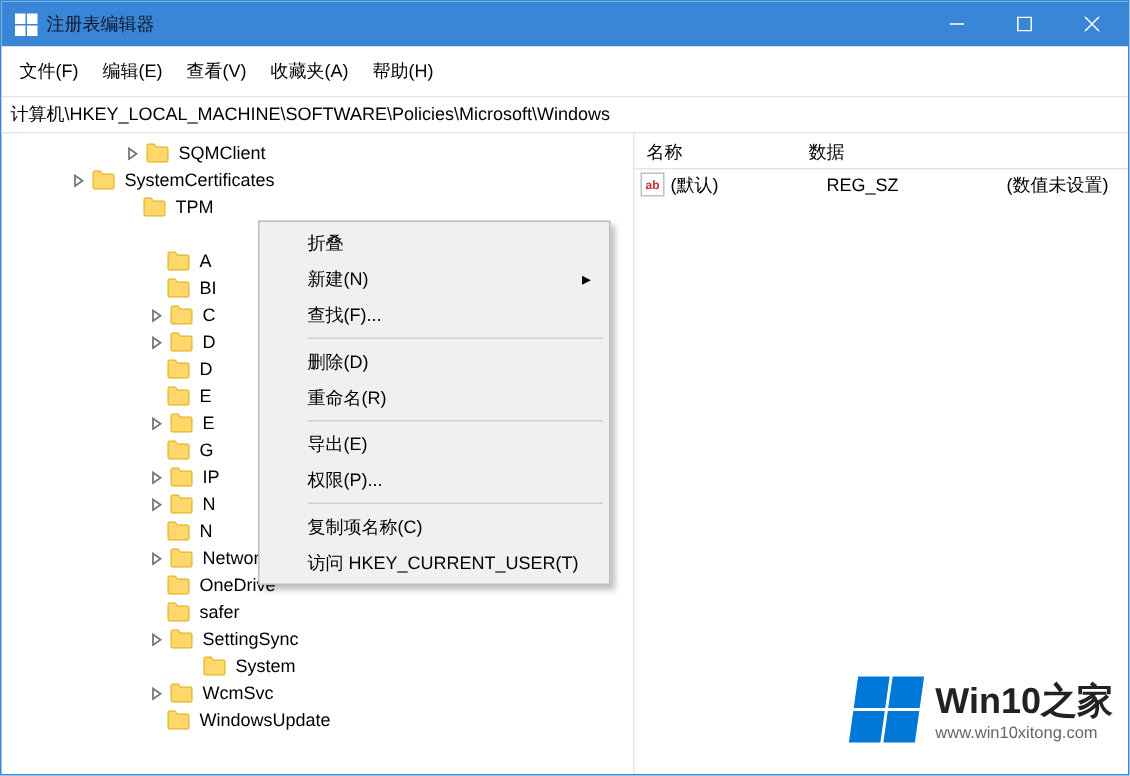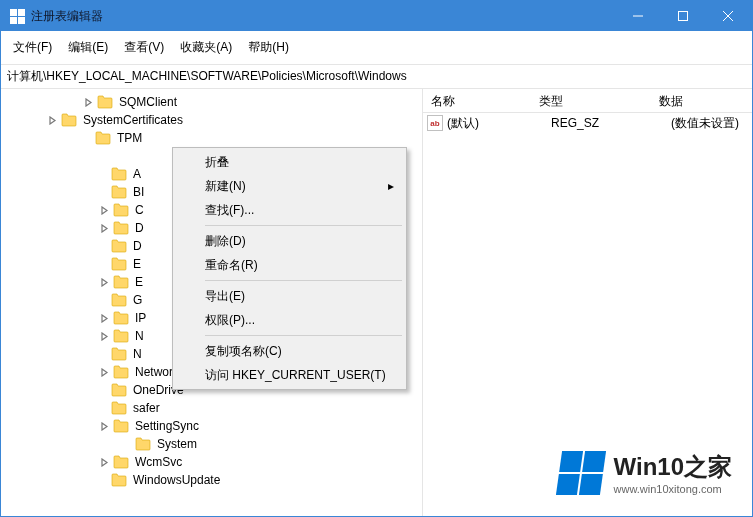--- a/index.html
+++ b/index.html
@@ -39,21 +39,21 @@
   .list-row { display: flex; align-items: center; height: 20px; padding-left: 4px; }
   .value-icon { width: 16px; height: 16px; margin-right: 4px; border: 1px solid #c0c0c0; display: flex; align-items: center; justify-content: center; font-size: 8px; color: #c03030; background: #fff; font-weight: bold; }
   .list-row .cell.name { width: 104px; }
   .list-row .cell.type { width: 120px; }
   
   .context-menu { position: absolute; left: 171px; top: 146px; width: 235px; background: #f0f0f0; border: 1px solid #bdbdbd; box-shadow: 3px 3px 4px rgba(0,0,0,0.25); padding: 2px; z-index: 100; }
   .ctx-item { height: 24px; display: flex; align-items: center; padding-left: 30px; font-size: 12px; position: relative; }
   .ctx-item .arrow { position: absolute; right: 10px; }
   .ctx-sep { height: 1px; background: #d0d0d0; margin: 3px 2px 3px 30px; }
   
-  .watermark { position: absolute; right: 20px; bottom: 20px; display: flex; align-items: center; gap: 10px; }
+  .watermark { position: absolute; right: 10px; bottom: 20px; display: flex; align-items: center; gap: 10px; }
   .watermark .winlogo { display:flex; flex-wrap:wrap; width:46px; height:46px; transform: skewX(-8deg); }
   .watermark .winlogo span { width: 21px; height: 21px; background: #0078d7; margin: 1px; }
   .watermark .wt-text .big { font-size: 24px; font-weight: 600; color: #222; }
   .watermark .wt-text .url { font-size: 11px; color: #666; }
   
   ::-webkit-scrollbar { width: 16px; }
 </style>
 </head>
 <body>
 
@@ -291,21 +291,20 @@
         <span class="tree-spacer"></span>
         <span class="folder-icon"><svg viewBox="0 0 16 14">
             <path d="M1 3 L1 12 Q1 13 2 13 L14 13 Q15 13 15 12 L15 4 Q15 3 14 3 L7 3 L6 1 L2 1 Q1 1 1 2 Z" fill="#ffd76a" stroke="#d9a400" stroke-width="0.6"></path>
           </svg></span>
         <span class="tree-label">WindowsUpdate</span>
       </div>
     </div>
   <div class="list-panel">
     <div class="list-header">
       <div class="col name">名称</div>
-      <div class="col type">类型</div>
       <div class="col data">数据</div>
     </div>
     <div class="list-row">
       <div class="value-icon">ab</div>
       <div class="cell name">(默认)</div>
       <div class="cell type">REG_SZ</div>
       <div class="cell data">(数值未设置)</div>
     </div>
   </div>
 </div>

